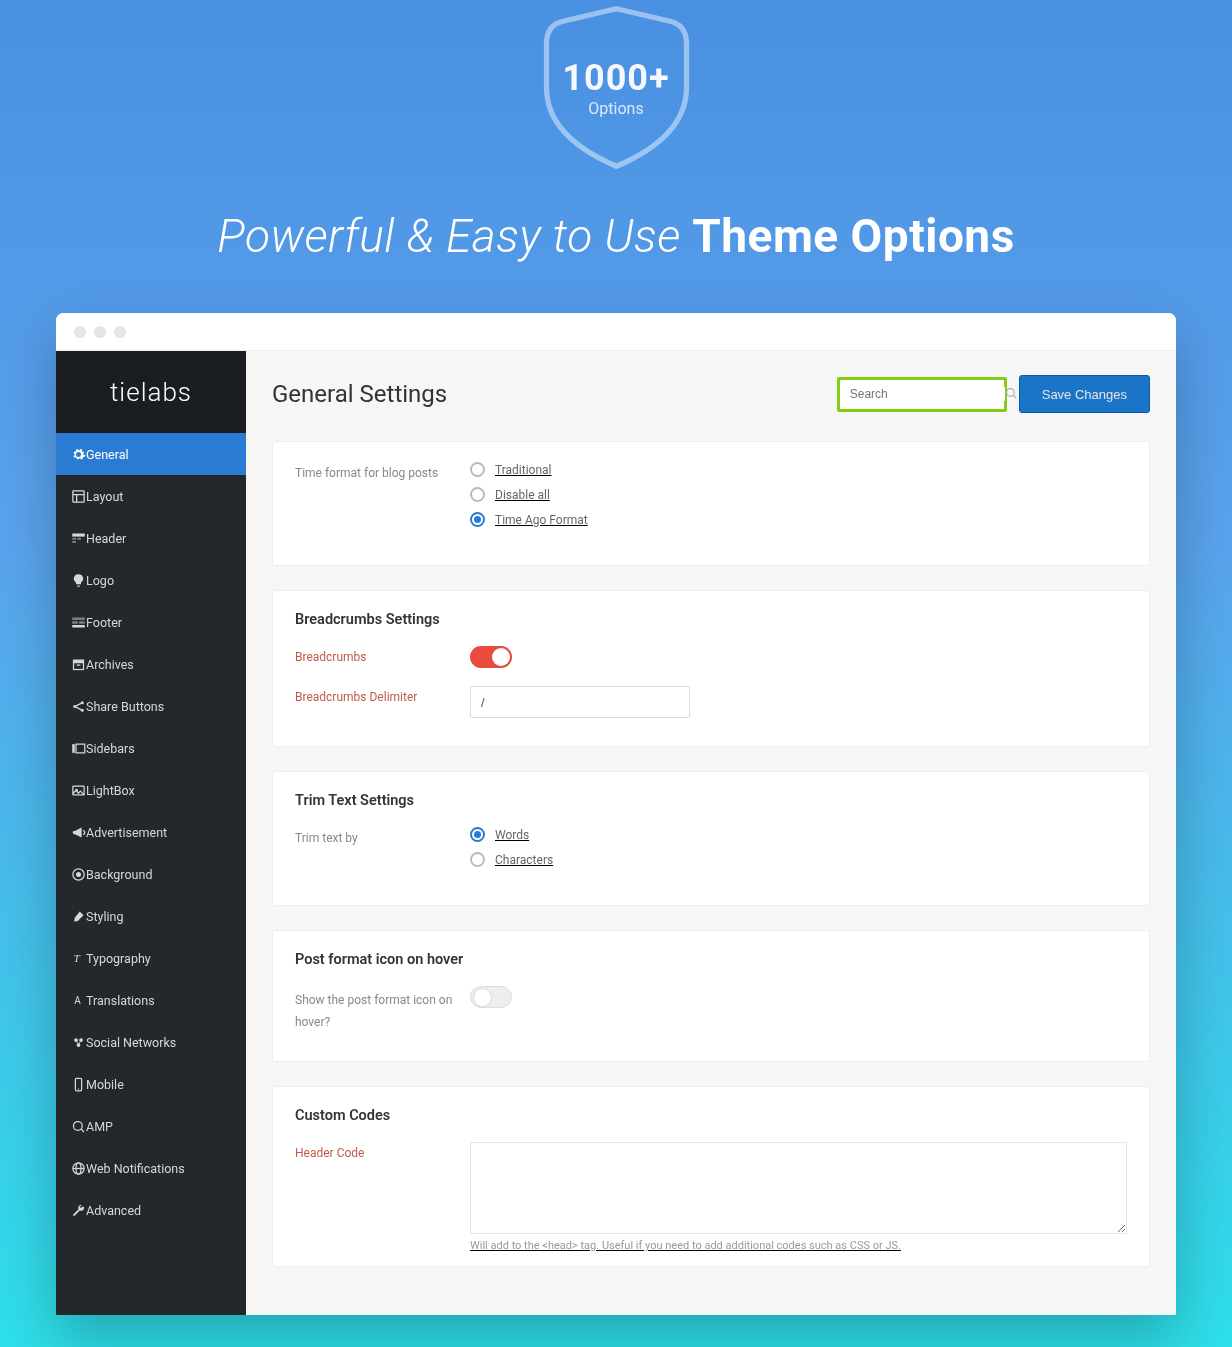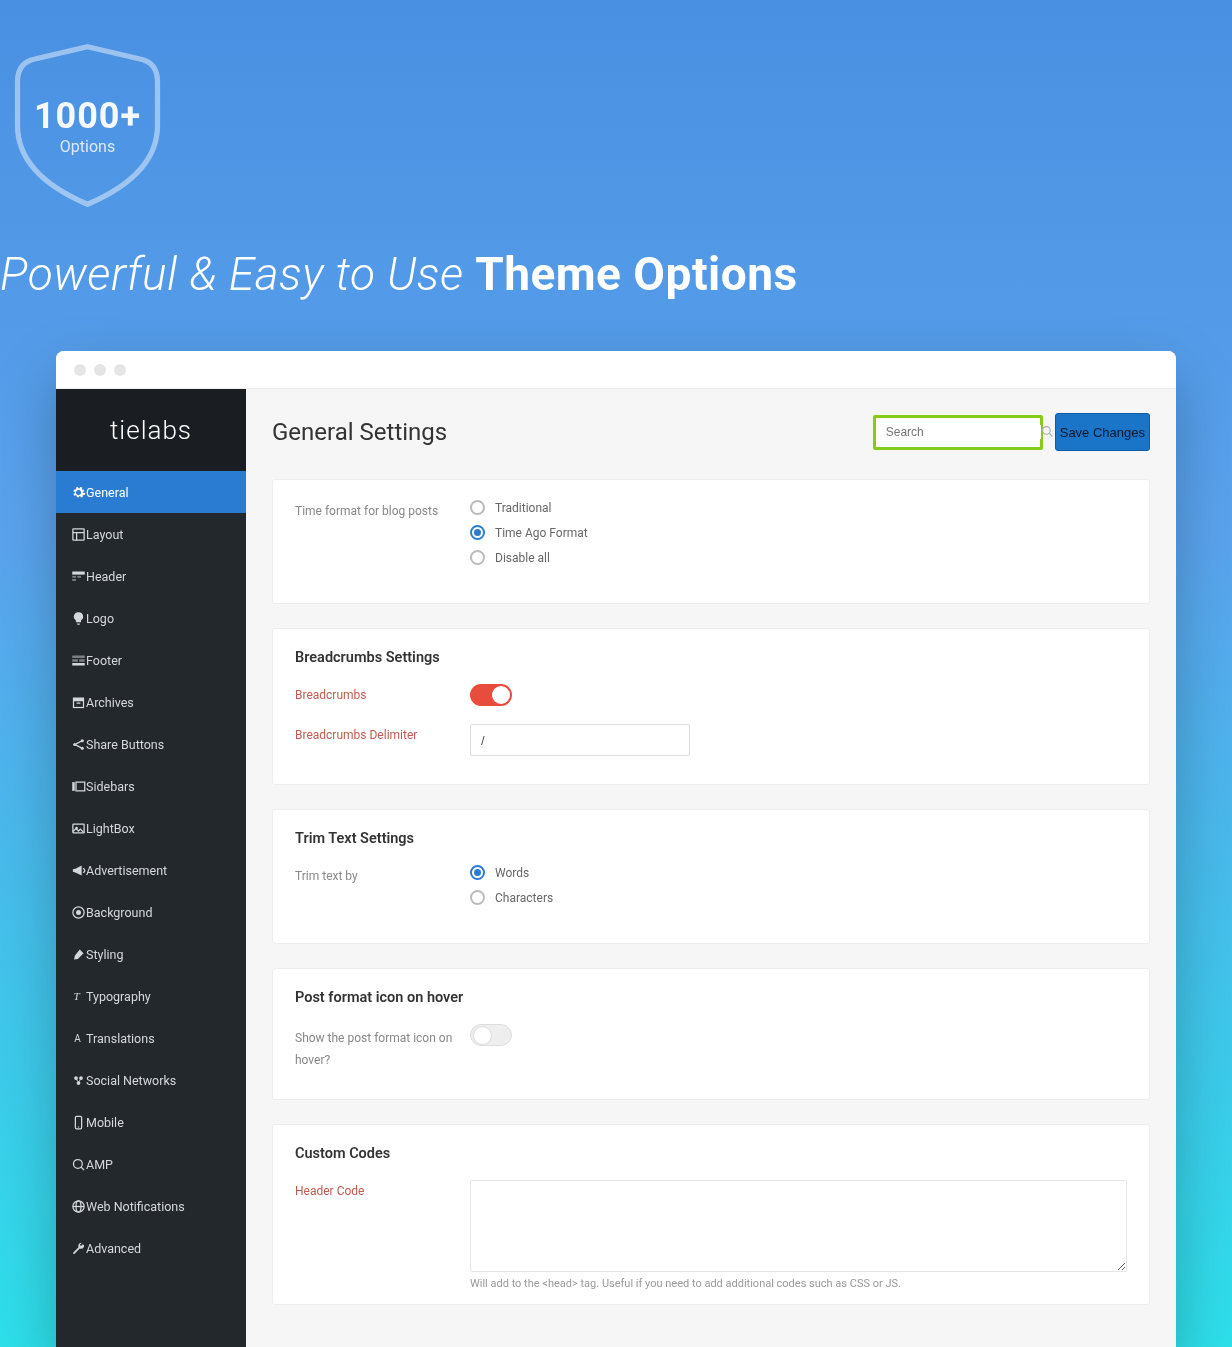--- a/index.html
+++ b/index.html
@@ -3,21 +3,21 @@
 <meta charset="utf-8">
 <style>
 * { margin: 0; padding: 0; box-sizing: border-box; }
 body {
   font-family: -apple-system, BlinkMacSystemFont, "Segoe UI", Roboto, Helvetica, Arial, sans-serif;
   background: linear-gradient(180deg, #4a90e2 0%, #5aa3ed 40%, #2de0ea 100%);
   min-height: 1347px;
   width: 1232px;
   overflow: hidden;
 }
-.hero { padding-top: 38px; }
+.hero { text-align: center; }
 .shield {
   display: inline-block;
   position: relative;
   width: 175px;
   height: 175px;
 }
 .shield svg { width: 100%; height: 100%; }
 .shield-text {
   position: absolute; top: 0; left: 0; right: 0; bottom: 0;
   display: flex; flex-direction: column; justify-content: center; align-items: center;
@@ -62,32 +62,32 @@
 .chead { display: flex; align-items: center; margin-bottom: 28px; }
 .chead h1 { font-size: 24px; font-weight: 400; color: #333; }
 .spacer { flex: 1; }
 .search-box {
   width: 170px; height: 35px; border: 3px solid #84cc16; background: #fff; border-radius: 2px;
   display: flex; align-items: center; padding: 0 10px; margin-right: 12px;
 }
 .search-box input { border: none; outline: none; font-size: 12px; flex: 1; color: #666; }
 .search-box .sico { color: #aaa; }
 .save-btn {
-  background: #1a75c9; color: #0f172a; border: 1px solid #0b5ba8; height: 38px;
-  padding: 0 4px; border-radius: 3px; font-size: 13px; cursor: pointer;
+  background: #1a75c9; color: #e5e5e5; border: 1px solid #0b5ba8; height: 38px;
+  padding: 0 22px; border-radius: 3px; font-size: 13px; cursor: pointer;
 }
 
 .card {
   background: #fff; border: 1px solid #eee; border-radius: 3px;
   padding: 20px 22px 22px; margin-bottom: 24px;
 }
 .card h3 { font-size: 14.5px; font-weight: 600; color: #333; margin-bottom: 18px; }
 .row { display: flex; align-items: flex-start; margin-bottom: 6px; }
 .row .label { width: 175px; font-size: 12px; color: #888; padding-top: 4px; }
-.row .field { flex: 1; }
+.row .field { flex: 1; text-decoration: underline; }
 .radio-item { display: flex; align-items: center; gap: 10px; margin-bottom: 10px; font-size: 12px; color: #666; }
 .radio {
   width: 15px; height: 15px; border: 2px solid #bbb; border-radius: 50%; position: relative;
 }
 .radio.checked { border-color: #2a7bd2; }
 .radio.checked::after {
   content: ''; position: absolute; top: 2px; left: 2px; width: 7px; height: 7px;
   background: #2a7bd2; border-radius: 50%;
 }
 .toggle {
@@ -343,26 +343,26 @@
 
       <div class="card">
         <div class="row">
           <div class="label">Time format for blog posts</div>
           <div class="field" id="time-opts">
               <div class="radio-item">
                 <div class="radio"></div>
                 <span>Traditional</span>
               </div>
               <div class="radio-item">
+                <div class="radio"></div>
+                <span>Disable all</span>
+              </div>
+              <div class="radio-item">
                 <div class="radio checked"></div>
                 <span>Time Ago Format</span>
-              </div>
-              <div class="radio-item">
-                <div class="radio"></div>
-                <span>Disable all</span>
               </div>
             </div>
         </div>
       </div>
 
       <div class="card">
         <h3>Breadcrumbs Settings</h3>
         <div class="row section-label-orange" style="margin-bottom:18px;">
           <div class="label">Breadcrumbs</div>
           <div class="field">

